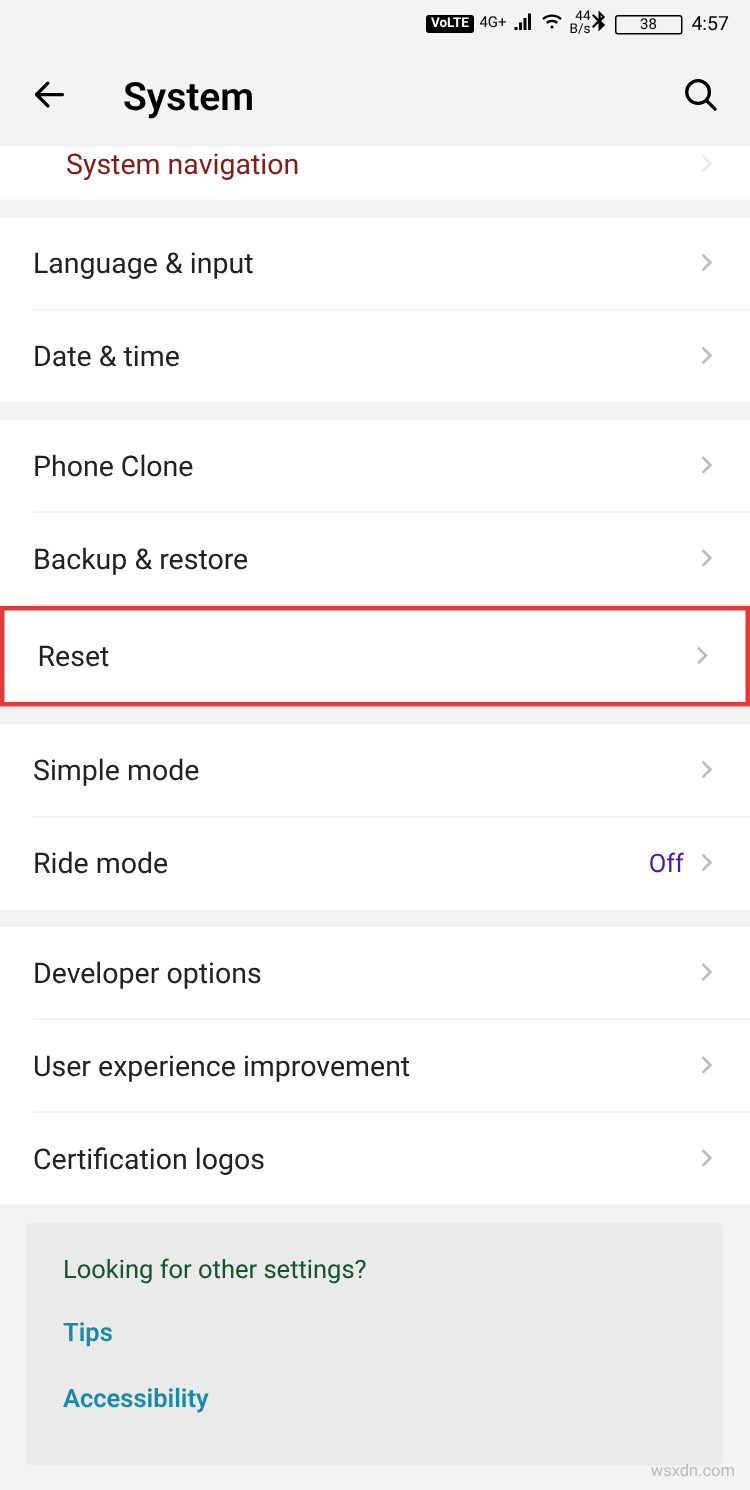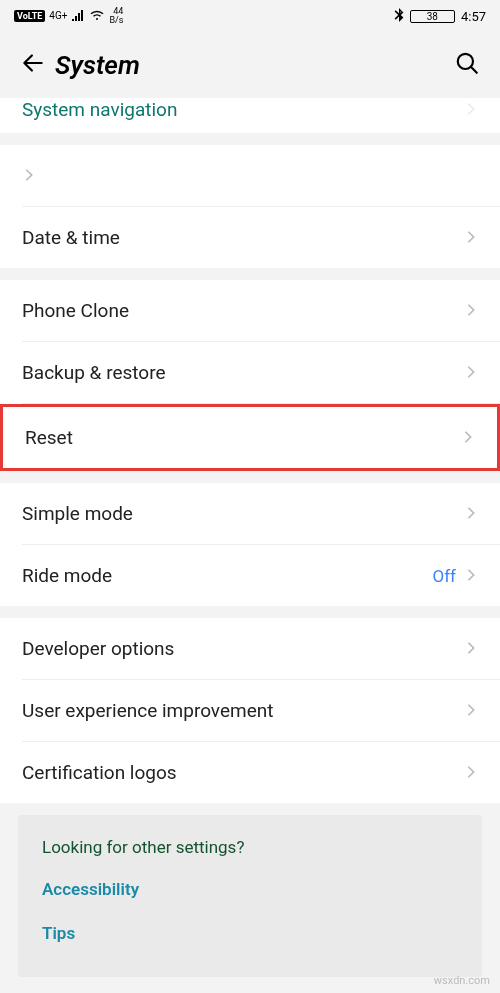--- a/index.html
+++ b/index.html
@@ -11,21 +11,21 @@
     body {
       width: 500px;
       height: 993px;
       background: #f3f3f3;
       overflow: hidden;
       position: relative;
     }
     .status-bar {
       height: 32px;
       display: flex;
-      justify-content: space-between;
+      justify-content: flex-end;
       align-items: center;
       padding: 0 14px;
       font-size: 13px;
       color: #000;
     }
     .status-left {
       display: flex;
       align-items: center;
       gap: 4px;
     }
@@ -57,22 +57,21 @@
       border: 1px solid #000;
       border-radius: 2px;
       padding: 0 16px;
       font-size: 10px;
       position: relative;
     }
     .header {
       display: flex;
       align-items: flex-end;
       padding: 18px 20px;
-      gap: 9px;
-      font-style: italic;
+      gap: 36px;
     }
     .back-arrow svg {
       width: 26px;
       height: 26px;
     }
     .header-title {
       font-size: 26px;
       font-weight: 600;
       flex: 1;
     }
@@ -89,21 +88,21 @@
       align-items: center;
       padding: 19px 22px;
       font-size: 19px;
       color: #222;
       position: relative;
     }
     .row-label {
       flex: 1;
     }
     .row-value {
-      color: #3b82f6;
+      color: #4c1d95;
       font-size: 17px;
       margin-right: 8px;
     }
     .chevron svg {
       width: 14px;
       height: 14px;
     }
     .divider {
       height: 1px;
       background: #eee;
@@ -190,31 +189,32 @@
   <span class="search-icon">
     <svg viewBox="0 0 24 24" fill="none">
         <circle cx="10.5" cy="10.5" r="7" stroke="#000" stroke-width="2"></circle>
         <path d="M16 16l5 5" stroke="#000" stroke-width="2" stroke-linecap="round"></path>
       </svg>
   </span>
 </div>
 
 <div class="group" style="margin-bottom:12px;">
   <div class="partial-row">
-    <span class="row-label" style="color:#0f766e;">System navigation</span>
+    <span class="row-label" style="color:#7f1d1d;margin-left:22px;">System navigation</span>
     <span class="chevron" style="opacity:.3">
       <svg viewBox="0 0 10 16">
           <path d="M2 2l6 6-6 6" stroke="#bbb" stroke-width="2" fill="none"></path>
         </svg>
     </span>
   </div>
 </div>
 
 <div class="group">
   <div class="row">
+    <span class="row-label">Language &amp; input</span>
     <span class="chevron"><svg viewBox="0 0 10 16">
           <path d="M2 2l6 6-6 6" stroke="#bbb" stroke-width="2" fill="none"></path>
         </svg></span>
   </div>
   <div class="divider"></div>
   <div class="row">
     <span class="row-label">Date &amp; time</span>
     <span class="chevron"><svg viewBox="0 0 10 16">
           <path d="M2 2l6 6-6 6" stroke="#bbb" stroke-width="2" fill="none"></path>
         </svg></span>
@@ -279,17 +279,17 @@
   <div class="row">
     <span class="row-label">Certification logos</span>
     <span class="chevron"><svg viewBox="0 0 10 16">
           <path d="M2 2l6 6-6 6" stroke="#bbb" stroke-width="2" fill="none"></path>
         </svg></span>
   </div>
 </div>
 
 <div class="footer-box">
   <div class="footer-prompt">Looking for other settings?</div>
+  <div class="footer-link">Tips</div>
   <div class="footer-link">Accessibility</div>
-  <div class="footer-link">Tips</div>
 </div>
 
 <div class="watermark">wsxdn.com</div>
 
 </body></html>

